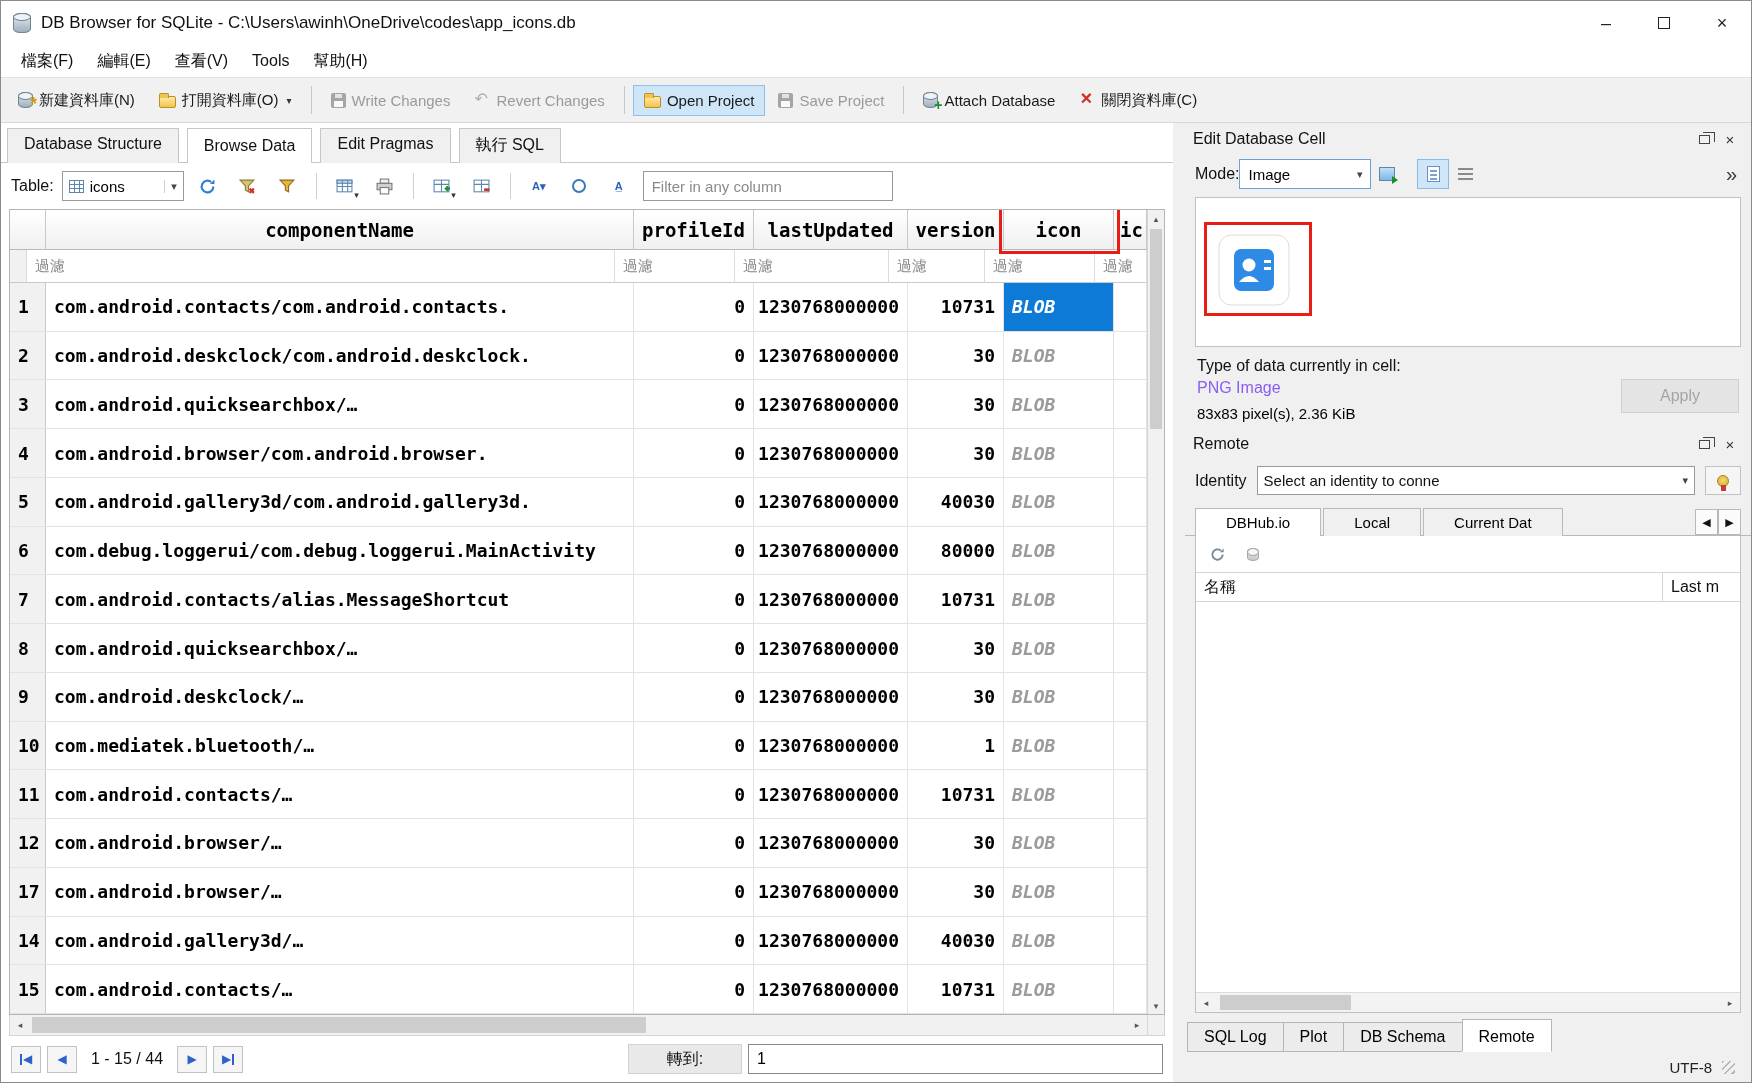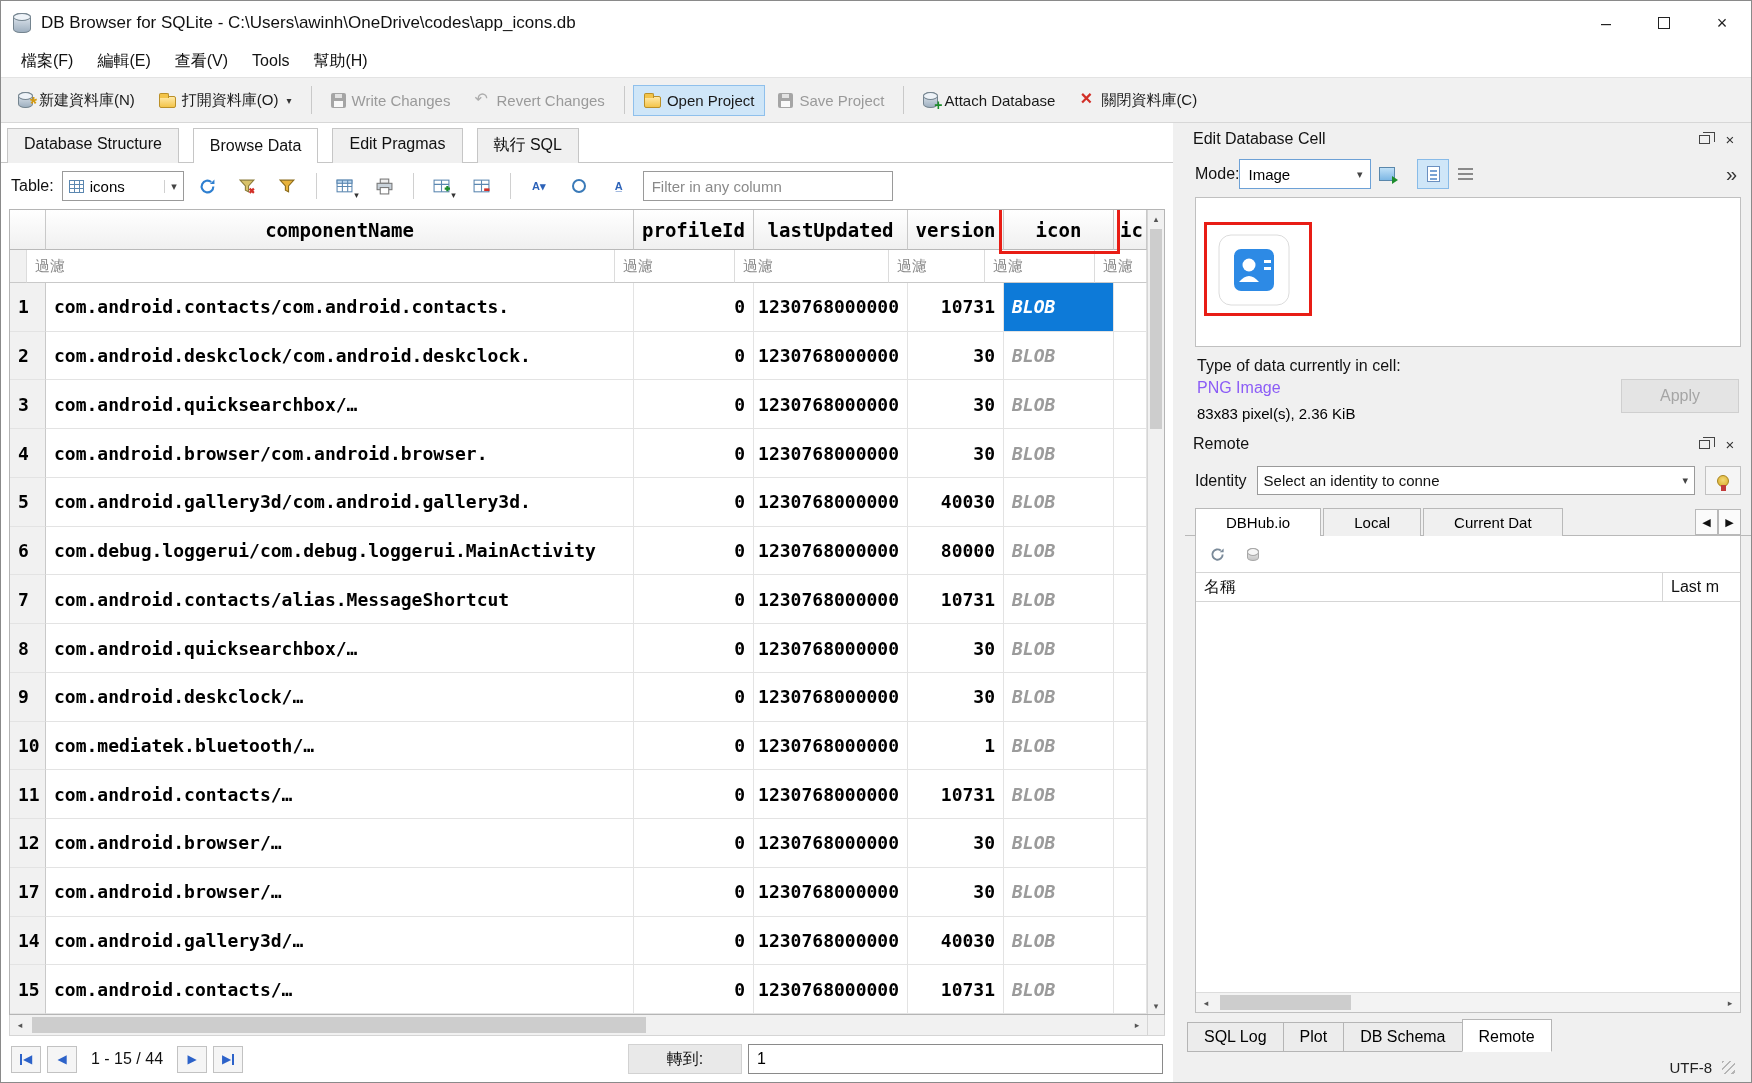--- a/index.html
+++ b/index.html
@@ -53,21 +53,21 @@
   .ic-import::after { content:""; position:absolute; right:-4px; bottom:-4px; width:0; height:0; border-left:6px solid #1d8c2c; border-top:4px solid transparent; border-bottom:4px solid transparent; }
   .txticon { font-size:11px; font-weight:bold; color:#2c62b8; line-height:1; }
   .circicon { width:14px; height:14px; border:2px solid #3a7ab8; border-radius:50%; }
 
   
   .main { flex:1; display:flex; background:#f0f0f0; min-height:0; }
   .left { flex:1; min-width:0; background:#fff; display:flex; flex-direction:column; }
 
   
   .tabbar { display:flex; padding:4px 0 0 6px; border-bottom:1px solid #c6c6c6; background:#fff; flex:none; }
-  .tab { padding:6px 16px 7px; font-size:16px; color:#111; border:1px solid #c6c6c6; border-bottom:none; background:#f0f0f0; margin-right:14px; position:relative; top:1px; }
+  .tab { padding:6px 16px 7px; font-size:16px; color:#111; border:1px solid #c6c6c6; border-bottom:none; background:#f0f0f0; margin-right:8px; position:relative; top:1px; }
   .tab.active { background:#fff; padding-top:8px; top:1px; z-index:2; }
 
   
   .btoolbar { height:46px; display:flex; align-items:center; gap:8px; padding:0 10px; background:#fff; flex:none; }
   .blabel { font-size:16px; color:#111; }
   .combo { height:30px; border:1px solid #9a9a9a; background:#fff; display:flex; align-items:center; gap:6px; padding:0 6px; font-size:15px; }
   .combo .cbx-caret { margin-left:auto; font-size:11px; color:#444; border-left:1px solid #d0d0d0; padding-left:6px; }
   .ic-table { width:15px; height:13px; background:#fff; border:1px solid #5b87b0; }
   .ic-table::before { content:""; position:absolute; left:0; top:3px; right:0; height:1px; background:#5b87b0; box-shadow:0 4px 0 #5b87b0; }
   .ic-table::after { content:""; position:absolute; left:4px; top:0; bottom:0; width:1px; background:#5b87b0; box-shadow:5px 0 0 #5b87b0; }

